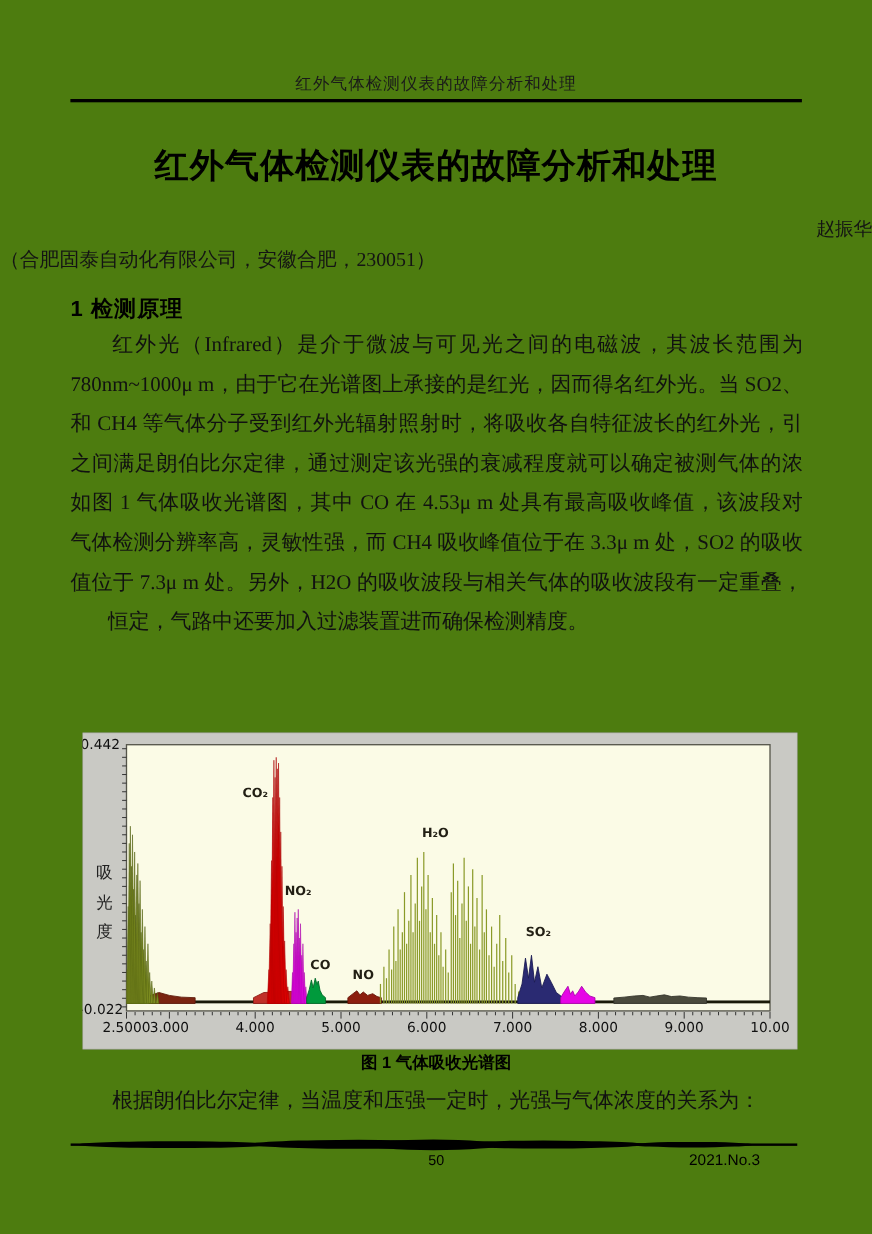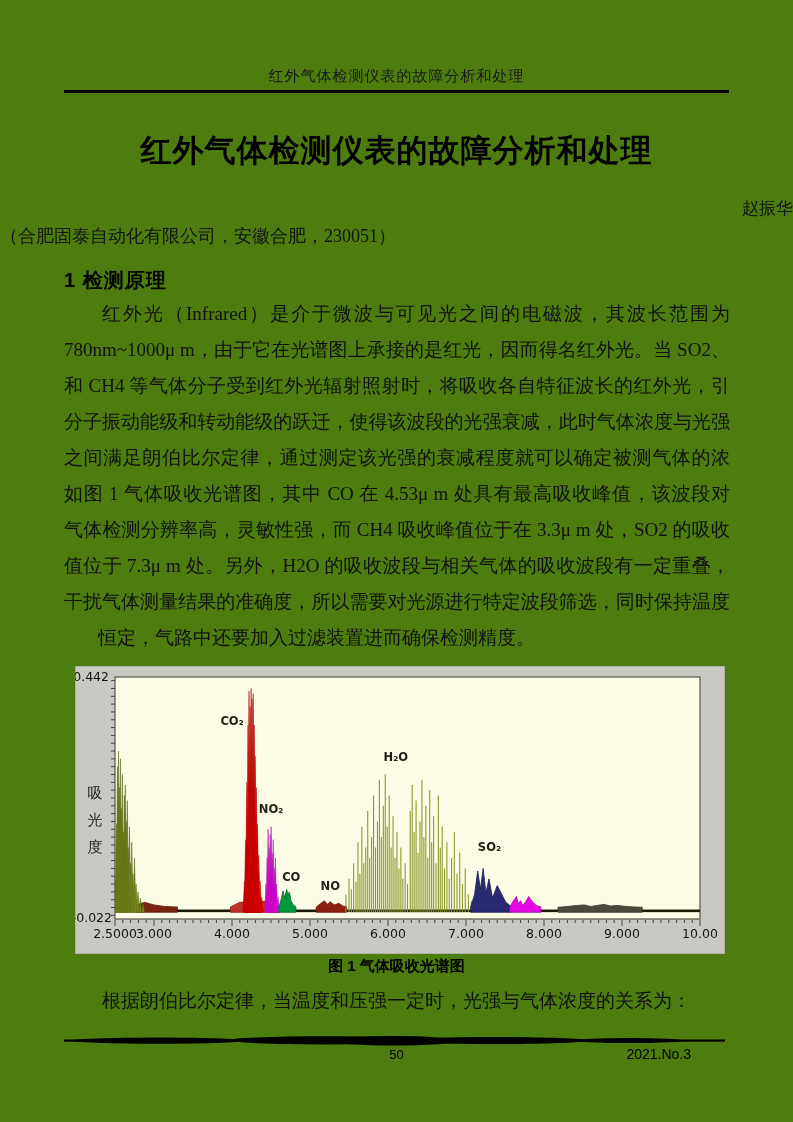--- a/index.html
+++ b/index.html
@@ -59,26 +59,24 @@
   <div class="article-title">红外气体检测仪表的故障分析和处理</div>
   <div class="author">赵振华</div>
   <div class="affiliation">（合肥固泰自动化有限公司，安徽合肥，230051）</div>
 
   <div class="section-heading">1 检测原理</div>
 
   <div class="body-paragraph" id="body-paragraph">
       <div class="pline indent">红外光（Infrared）是介于微波与可见光之间的电磁波，其波长范围为</div>
       <div class="pline">780nm~1000μ m，由于它在光谱图上承接的是红光，因而得名红外光。当 SO2、CO</div>
       <div class="pline">和 CH4 等气体分子受到红外光辐射照射时，将吸收各自特征波长的红外光，引起</div>
-      <div class="pline">分子振动能级和转动能级的跃迁，使得该波段的光强衰减，此时气体浓度与光强</div>
       <div class="pline">之间满足朗伯比尔定律，通过测定该光强的衰减程度就可以确定被测气体的浓度。</div>
       <div class="pline">如图 1 气体吸收光谱图，其中 CO 在 4.53μ m 处具有最高吸收峰值，该波段对 CO</div>
       <div class="pline">气体检测分辨率高，灵敏性强，而 CH4 吸收峰值位于在 3.3μ m 处，SO2 的吸收峰</div>
       <div class="pline">值位于 7.3μ m 处。另外，H2O 的吸收波段与相关气体的吸收波段有一定重叠，会</div>
-      <div class="pline">干扰气体测量结果的准确度，所以需要对光源进行特定波段筛选，同时保持温度</div>
       <div class="pline last">恒定，气路中还要加入过滤装置进而确保检测精度。</div>
     </div>
 
   <div class="figure-wrap">
     <svg id="chart-svg" width="650" height="288" viewBox="0 0 650 288" xmlns="http://www.w3.org/2000/svg">
         <rect x="0" y="0" width="650" height="288" fill="#c9c9c4" stroke="#9a9a94" stroke-width="1"></rect>
         <rect x="40" y="11" width="585" height="242" fill="#fbfbe6" stroke="#55554a" stroke-width="1.2"></rect>
         <line x1="40" y1="254" x2="40" y2="260" stroke="#333" stroke-width="0.9"></line>
         <line x1="47.800000000000004" y1="254" x2="47.800000000000004" y2="257" stroke="#333" stroke-width="0.9"></line>
         <line x1="55.600000000000016" y1="254" x2="55.600000000000016" y2="257" stroke="#333" stroke-width="0.9"></line>

